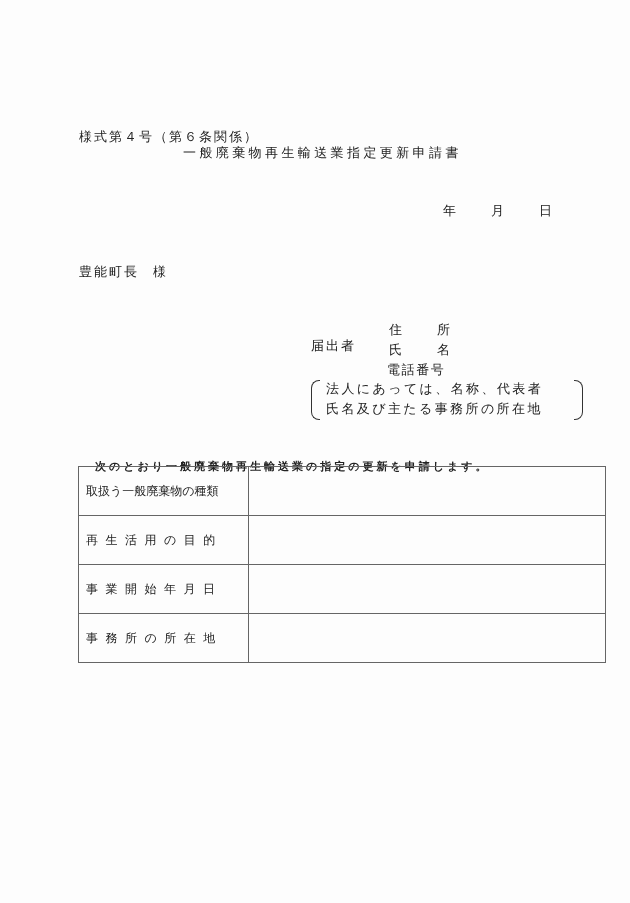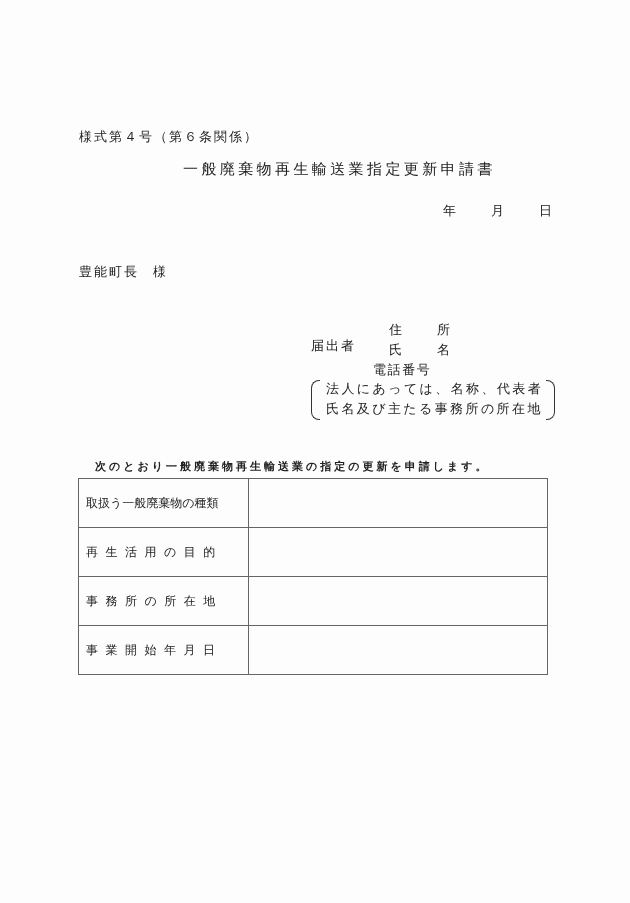--- a/index.html
+++ b/index.html
@@ -6,48 +6,48 @@
   body {
     width: 630px; height: 903px;
     background: #fdfdfd;
     font-family: "DejaVu Serif", "Liberation Serif", serif;
     color: #222;
     position: relative;
     overflow: hidden;
   }
   .abs { position: absolute; white-space: nowrap; }
   .form-no { left: 79px; top: 80px; font-size: 13px; letter-spacing: 2px; margin-top: 48px; }
-  .title { left: 183px; top: 160px; font-size: 15px; letter-spacing: 3.4px; }
+  .title { left: 183px; top: 144px; font-size: 13px; letter-spacing: 3.4px; }
   .date { top: 202px; font-size: 13px; }
   .date-year { left: 443px; }
   .date-month { left: 491px; }
   .date-day { left: 539px; }
   .addressee { left: 79px; top: 263px; font-size: 13px; letter-spacing: 2px; }
   .addressee .honorific { margin-left: 14px; }
   .applicant-label { left: 311px; top: 337px; font-size: 13px; letter-spacing: 2px; }
   .field { font-size: 13px; }
   .f-addr-1 { left: 389px; top: 321px; }
   .f-addr-2 { left: 437px; top: 321px; }
   .f-name-1 { left: 389px; top: 341px; }
   .f-name-2 { left: 437px; top: 341px; }
-  .f-phone { left: 373px; top: 361px; letter-spacing: 1.6px; }
-  .note { left: 311px; top: 378px; width: 244px; height: 42px; }
+  .f-phone { left: 387px; top: 361px; letter-spacing: 1.6px; }
+  .note { left: 311px; top: 378px; width: 244px; height: 42px; padding-left: 28px; }
   .note .paren-l, .note .paren-r {
     position: absolute; top: 2px; width: 8px; height: 38px;
     border: 1.2px solid #333;
   }
   .note .paren-l { left: 0; border-right: none; border-radius: 8px 0 0 8px; }
   .note .paren-r { right: 0; border-left: none; border-radius: 0 8px 8px 0; }
   .note .line { position: absolute; left: 15px; font-size: 13px; letter-spacing: 2.4px; }
   .note .l1 { top: 2px; }
   .note .l2 { top: 22px; }
   .intro { left: 95px; top: 459px; font-size: 11px; letter-spacing: 3px; font-weight: bold; }
   table.form-table {
-    position: absolute; left: 78px; top: 478px;
-    width: 470px; border-collapse: collapse;
+    position: absolute; left: 78px; top: 466px;
+    width: 528px; border-collapse: collapse;
   }
   table.form-table td {
     border: 1px solid #666;
     height: 48px;
     font-size: 12px;
     padding: 0 0 0 7px;
   }
   table.form-table td.label { width: 162px; }
   table.form-table td.spread { letter-spacing: 7.5px; }
 </style>
@@ -86,21 +86,21 @@
   <tbody>
       <tr>
     <td class="label">取扱う一般廃棄物の種類</td>
     <td></td>
   </tr>
   <tr>
     <td class="label spread">再生活用の目的</td>
     <td></td>
   </tr>
   <tr>
-    <td class="label spread">事務所の所在地</td>
+    <td class="label spread">事業開始年月日</td>
     <td></td>
   </tr>
   <tr>
-    <td class="label spread">事業開始年月日</td>
+    <td class="label spread">事務所の所在地</td>
     <td></td>
   </tr>
 </tbody>
   </table>
 
 </body></html>

